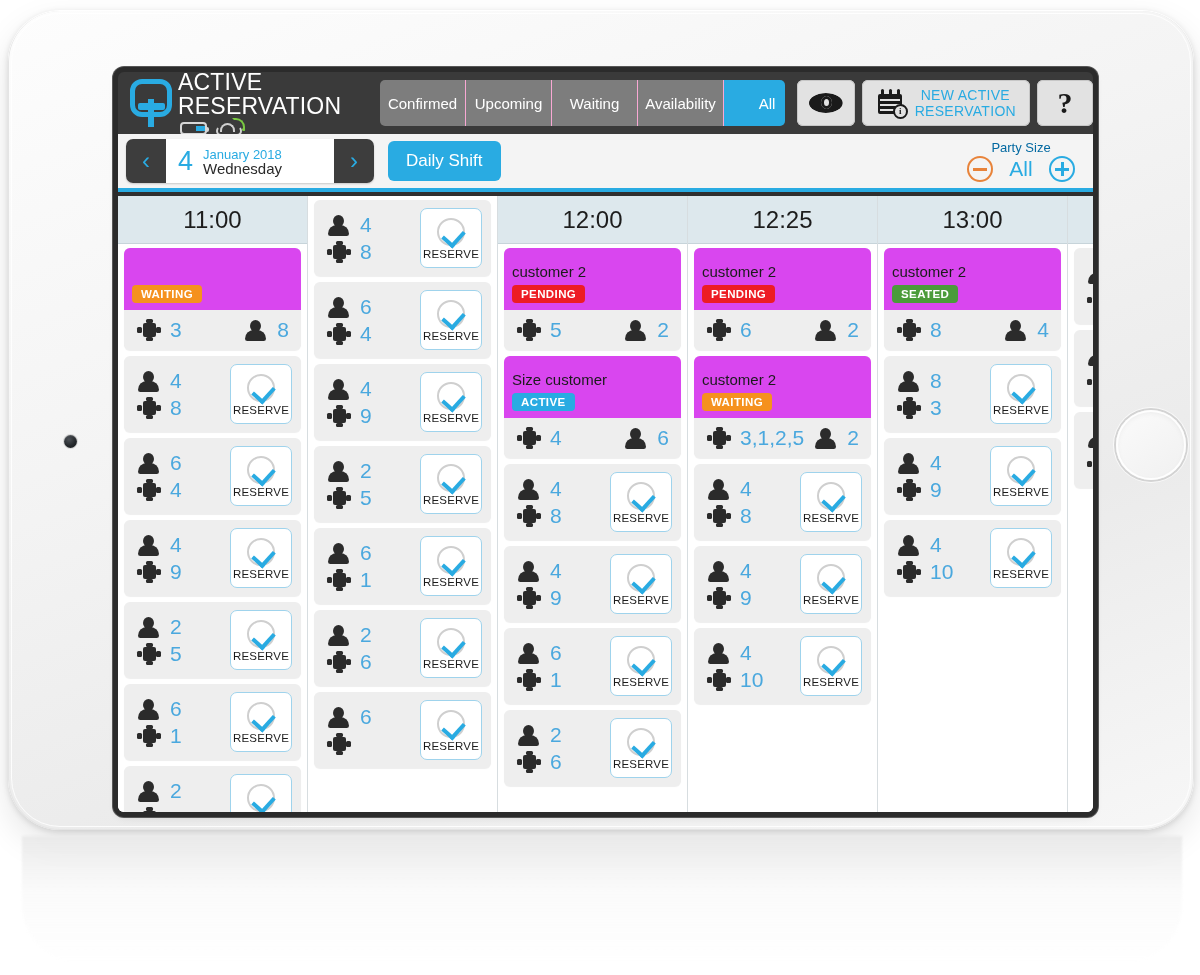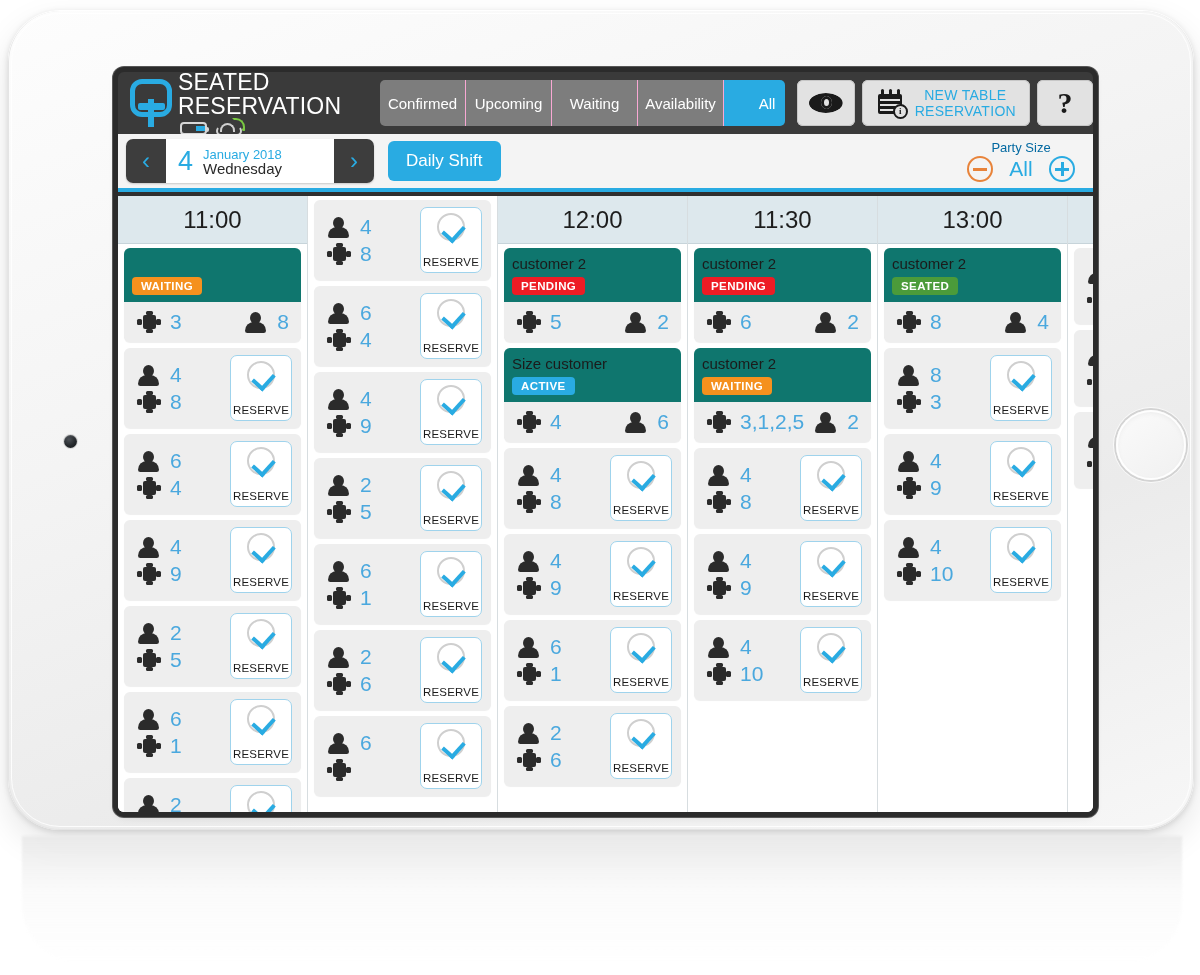--- a/index.html
+++ b/index.html
@@ -195,21 +195,21 @@
     width:190px; flex:none; border-right:1px solid #d7dde0; display:flex; flex-direction:column;
     background:#ffffff;
   }
   .col-head{
     height:48px; background:#dde8ed; display:flex; align-items:center; justify-content:center;
     color:#1d1d1d; font-size:24px; border-bottom:1px solid #c7d4da; flex:none;
   }
   .col-body{ padding:4px 6px 0 6px; display:flex; flex-direction:column; gap:6px; }
 
   .card{ border-radius:6px; overflow:hidden; background:#eeeeee; box-shadow:0 1px 1px rgba(0,0,0,.07); }
-  .card-top{ background:#0f766e; padding:6px 8px 7px 8px; min-height:42px; }
+  .card-top{ background:#d946ef; padding:14px 8px 7px 8px; min-height:42px; }
   .cust-name{ color:#1b1b1b; font-size:15px; line-height:19px; margin-bottom:3px; }
   .badge{
     display:inline-block; color:#ffffff; font-size:11.5px; font-weight:bold; letter-spacing:.4px;
     border-radius:4px; padding:3px 9px;
   }
   .badge.waiting{ background:#f5911e; }
   .badge.pending{ background:#ed1c24; }
   .badge.active{ background:#29abe2; }
   .badge.seated{ background:#4b9b3a; }
 
@@ -220,21 +220,21 @@
   .metric{ display:flex; align-items:center; gap:8px; }
   .metric .val{ color:#4aa8de; font-size:21px; line-height:22px; }
 
   
   .card.slot{ background:#eeeeee; display:flex; align-items:center; justify-content:space-between;
     padding:7px 9px 7px 12px; min-height:76px; }
   .slot-metrics{ display:flex; flex-direction:column; gap:5px; }
   .slot-metrics .metric .val{ font-size:21px; }
   .reserve{
     width:62px; min-height:60px; background:#ffffff; border:1.5px solid #9fd3ec; border-radius:7px;
-    display:flex; flex-direction:column; align-items:center; justify-content:center; gap:15px;
+    display:flex; flex-direction:column; align-items:center; justify-content:center; gap:2px;
     padding:5px 2px 4px; cursor:pointer;
   }
   .reserve .chk{
     width:28px; height:28px; border-radius:50%; border:2px solid #cfcfcf; position:relative;
   }
   .reserve .chk::after{
     content:""; position:absolute; left:7px; top:6px; width:11px; height:16px;
     border-right:4px solid #29abe2; border-bottom:4px solid #29abe2; transform:rotate(42deg);
   }
   .reserve .lbl{ color:#1c1c1c; font-size:11.5px; letter-spacing:.2px; }
@@ -267,21 +267,21 @@
 
       <div class="app-header">
 
         <div class="brand">
           <div class="logo">
             <div class="ring"></div>
               <div class="stemv"></div>
               <div class="stemh"></div>
           </div>
           <div class="brand-text">
-            <div class="brand-title">SEATED RESERVATION</div>
+            <div class="brand-title">ACTIVE RESERVATION</div>
             <div class="brand-icons">
               <span class="battery">
                   <i></i>
                 </span>
               <span class="cloud">
                   <b></b>
                   <u></u>
                   <s></s>
                 </span>
             </div>
@@ -302,21 +302,21 @@
           </div>
           <div class="hdr-btn newres">
             <span class="cal-ic">
               <span class="t1"></span>
                 <span class="t2"></span>
                 <span class="t3"></span>
               <span class="body"></span>
                 <span class="info">i</span>
             </span>
             <span class="newres-label">
-              <span>NEW TABLE</span><br>
+              <span>NEW ACTIVE</span><br>
               <span>RESERVATION</span>
             </span>
           </div>
           <div class="hdr-btn help-btn">?</div>
         </div>
       </div>
 
       <div class="date-bar">
         <div class="datepicker">
           <div class="arrow">‹</div>
@@ -840,21 +840,21 @@
                   </span>
                 </div>
                 <div class="reserve">
                   <span class="chk"></span>
                   <span class="lbl">RESERVE</span>
                 </div>
               </div>
             </div>
           </div>
           <div class="col">
-            <div class="col-head">11:30</div>
+            <div class="col-head">12:25</div>
             <div class="col-body">
               <div class="card">
                 <div class="card-top"><div class="cust-name">customer 2</div><span class="badge pending">PENDING</span></div>
                 <div class="card-bottom">
                   <span class="metric">
                     <span class="ic ic-table">
                       <span class="c t"></span>
                       <span class="c l"></span>
                       <span class="tt"></span>
                       <span class="c r"></span>

